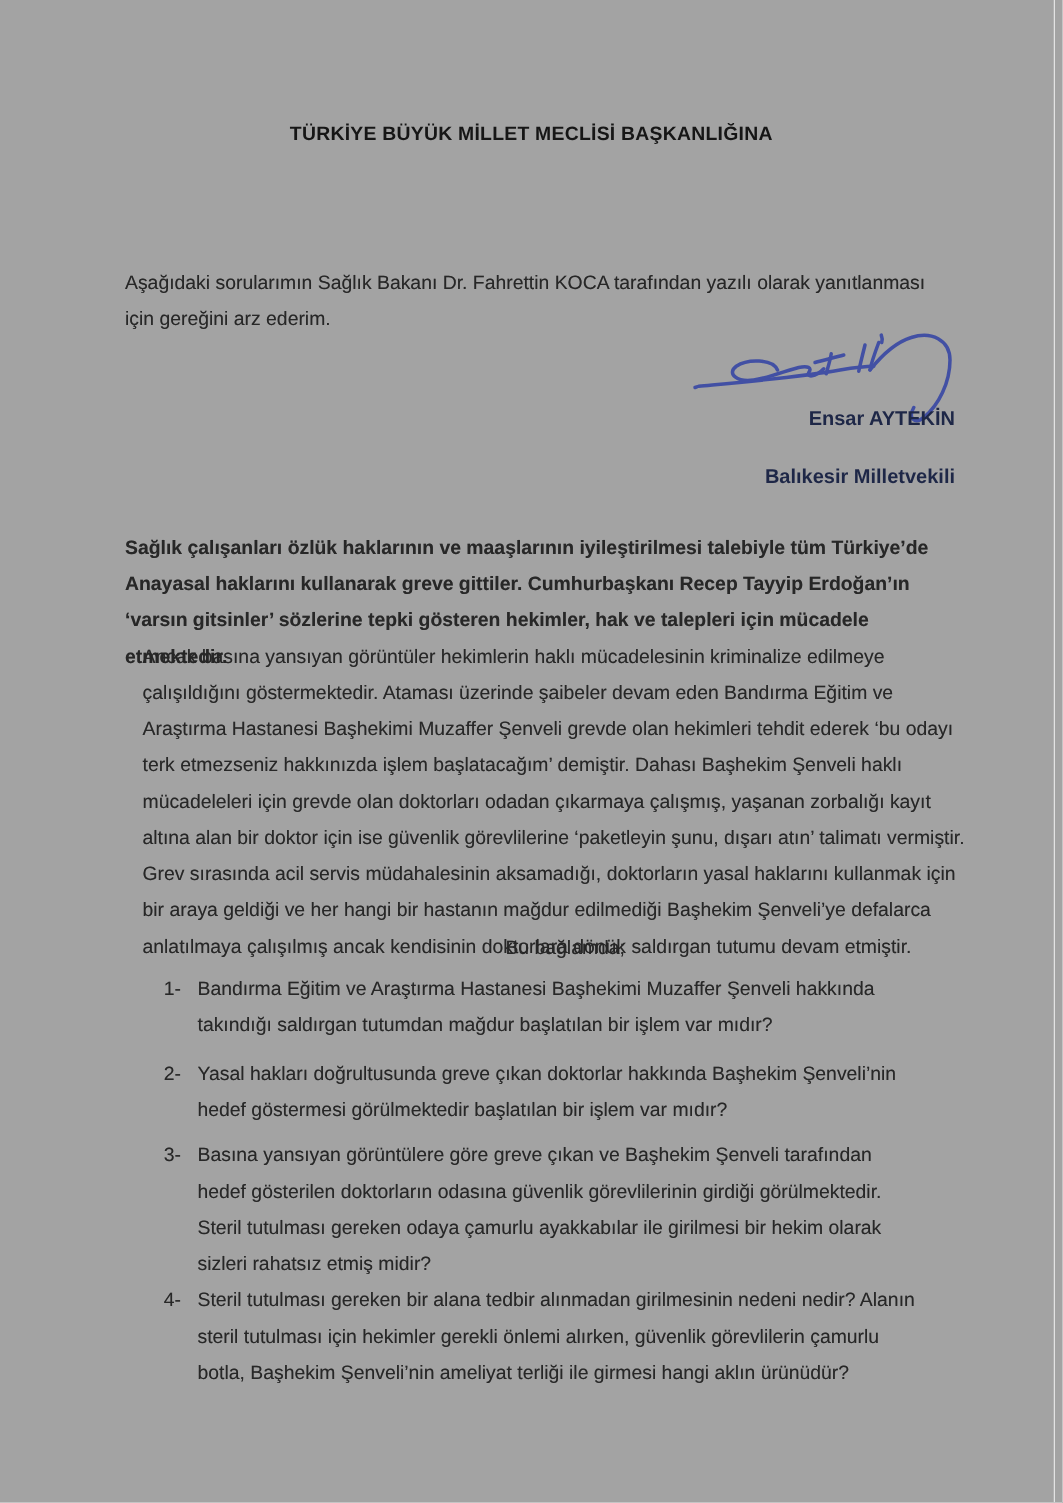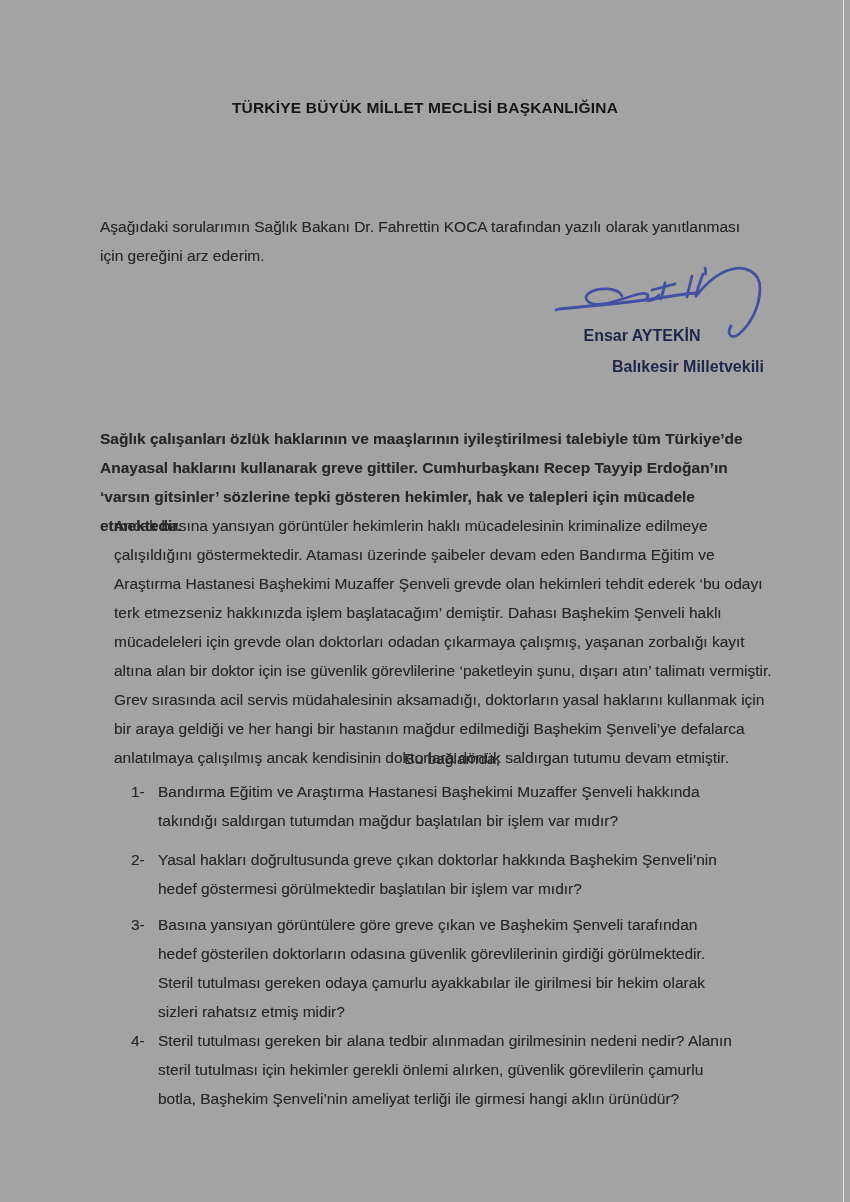--- a/index.html
+++ b/index.html
@@ -45,22 +45,22 @@
     position: absolute; top: 266px; left: 546px;
     width: 228px; height: 84px;
   }
   .signatory {
     position: absolute; top: 327px; left: 520px;
     width: 244px;
     text-align: right;
     font-size: 16px; font-weight: bold;
     color: #1e2747;
   }
-  .signatory .sig-name { display: block; text-align: center; }
-  .signatory .sig-role { display: block; margin-top: 13px; }
+  .signatory .sig-name { display: block; }
+  .signatory .sig-role { display: block; margin-top: 28px; }
 
   .question {
     position: absolute; left: 131px;
     display: flex;
     font-size: 15.5px;
     line-height: 29px;
     color: #272727;
     text-shadow: 0 0 0.5px rgba(40,40,40,0.4);
   }
   .q-num { flex: none; width: 27px; }

